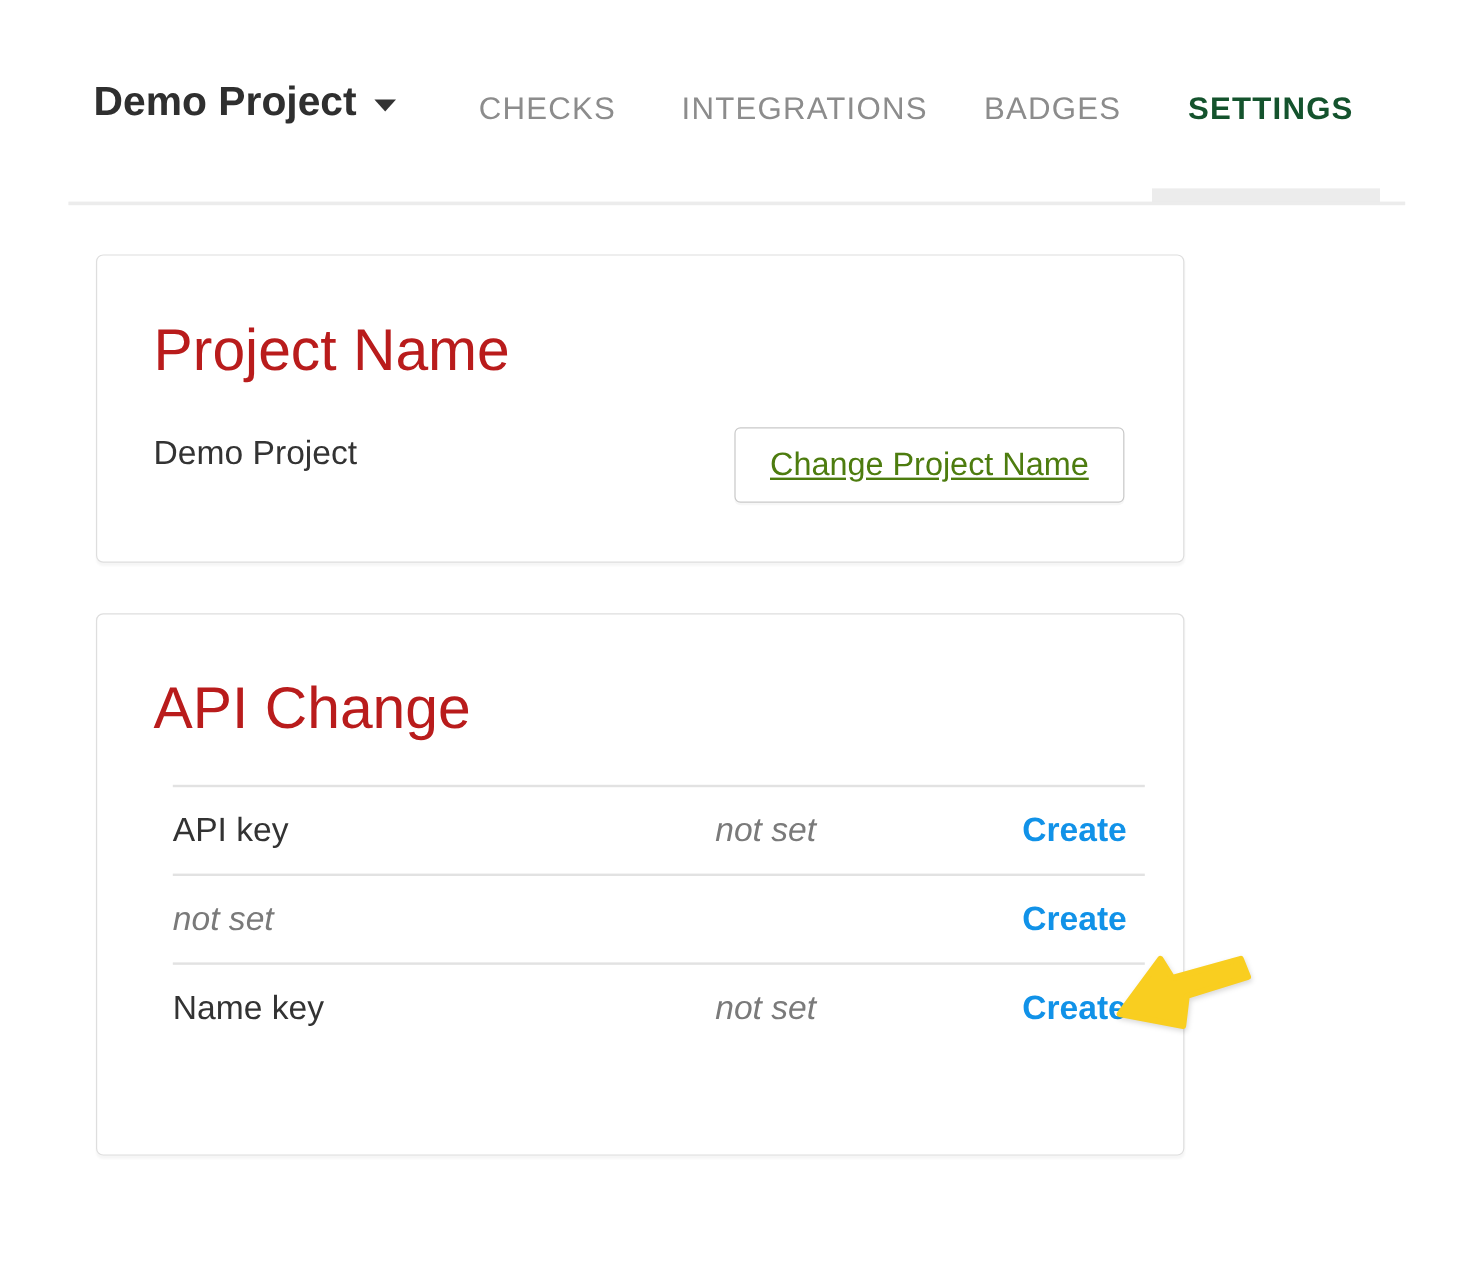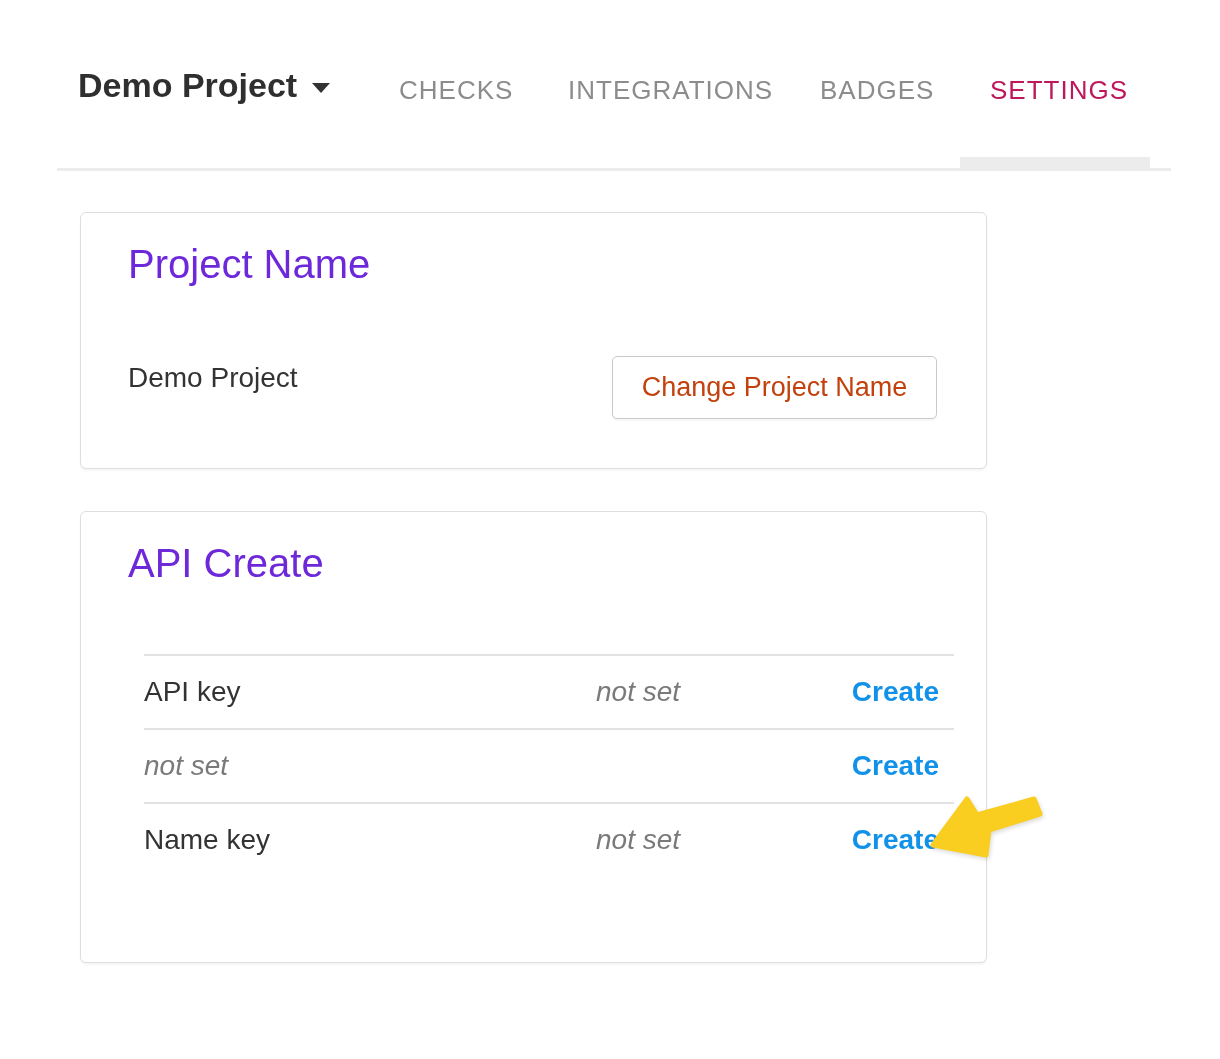--- a/index.html
+++ b/index.html
@@ -30,21 +30,21 @@
     border-right: 9px solid transparent;
     border-top: 10px solid #333;
     margin-top: 5px;
   }
   .tab {
     position: absolute; top: 74px;
     font-size: 26px; letter-spacing: 1px;
     color: #8c8c8c; text-decoration: none; cursor: pointer;
     line-height: 32px; white-space: nowrap;
   }
-  .tab.active { color: #be185d; }
+  .tab.active { color: #14532d; font-weight: bold; }
   .tab-checks       { left: 399px; }
   .tab-integrations { left: 568px; }
   .tab-badges       { left: 820px; }
   .tab-settings     { left: 990px; }
 
   .nav-underline {
     position: absolute; left: 57px; top: 168px;
     width: 1114px; height: 3px; background: #ececec;
   }
   .active-indicator {
@@ -58,37 +58,38 @@
     background: #fff;
     border: 1px solid #dedede;
     border-radius: 6px;
     box-shadow: 0 2px 2px rgba(0,0,0,0.04);
     box-sizing: border-box;
   }
   .card-project-name { top: 212px; height: 257px; }
   .card-api-access   { top: 511px; height: 452px; }
 
   .card h1 {
-    position: absolute; left: 47px; top: 28px;
-    margin: 0; font-weight: 400; font-size: 40px; color: #6d28d9;
+    position: absolute; left: 47px; top: 56px;
+    margin: 0; font-weight: 400; font-size: 49px; color: #b91c1c;
     line-height: 46px;
   }
 
   .current-name {
     position: absolute; left: 47px; top: 148px;
     font-size: 28px; color: #333; line-height: 34px;
   }
   .btn-change {
     position: absolute; left: 531px; top: 143px;
     width: 325px; height: 63px;
     background: #fff; border: 1px solid #c9c9c9; border-radius: 5px;
     font-family: "Liberation Sans", sans-serif;
-    font-size: 27px; color: #c2410c;
+    font-size: 27px; color: #4d7c0f;
     box-shadow: 0 2px 0 rgba(0,0,0,0.03);
     cursor: pointer;
+    text-decoration: underline;
   }
 
   
   .api-table {
     position: absolute; left: 47px; top: 142px; width: 810px; margin-left: 16px;
   }
   .api-row {
     display: flex; align-items: center;
     height: 72px;
     border-top: 2px solid #e2e2e2;
@@ -129,21 +130,21 @@
     <div class="nav-underline"></div>
   </header>
 
   <section class="card card-project-name">
     <h1>Project Name</h1>
     <span class="current-name">Demo Project</span>
     <button class="btn-change">Change Project Name</button>
   </section>
 
   <section class="card card-api-access">
-    <h1>API Create</h1>
+    <h1>API Change</h1>
 
     <div class="api-table">
 
       <div class="api-row">
         <span class="api-label">API key</span>
         <span class="api-value">not set</span>
         <span class="api-action">
           <a>Create</a>
         </span>
       </div>

